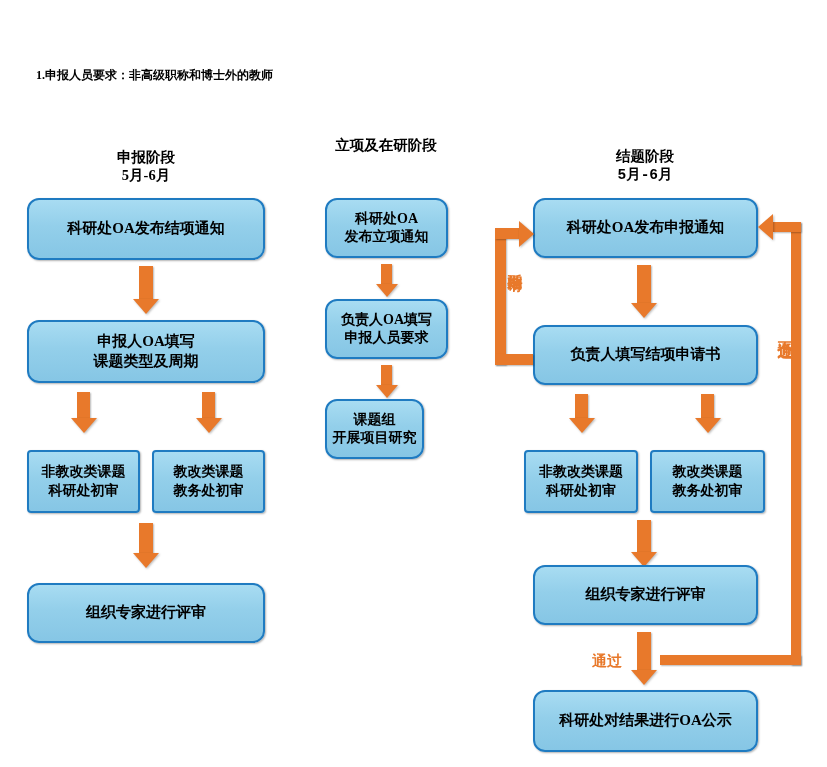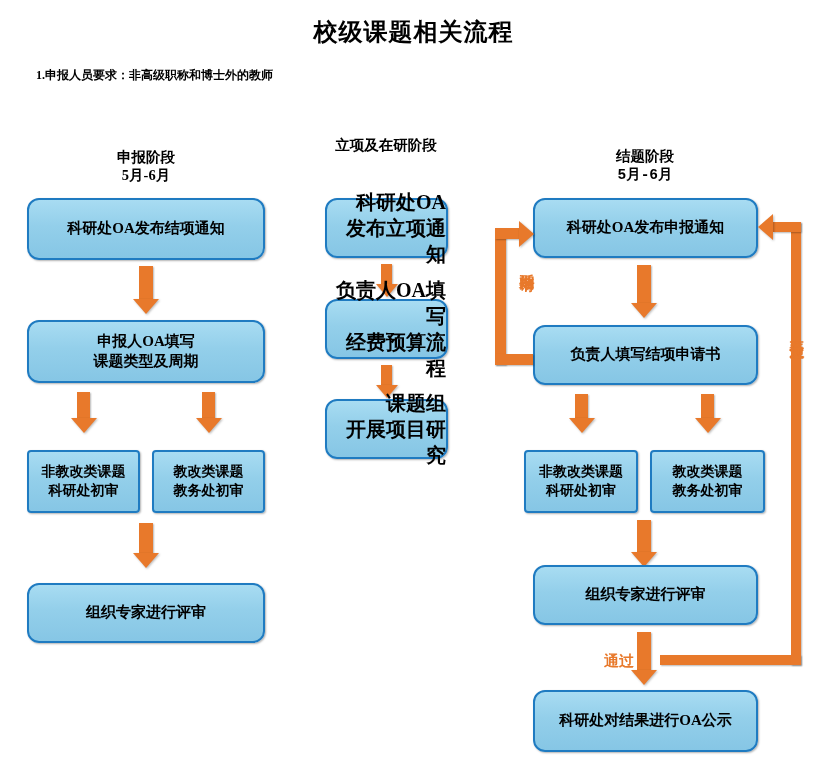--- a/index.html
+++ b/index.html
@@ -62,21 +62,21 @@
     align-items: center;
     justify-content: center;
     text-align: center;
     font-size: 15px;
     font-weight: bold;
     line-height: 1.3;
     color: #000000;
     white-space: pre-line;
   }
   .box.small { font-size: 14px; border-radius: 4px; }
-  .box.mid   { font-size: 20px; text-align: right; }
+  .box.mid   { font-size: 14px; }
   .conn {
     position: absolute;
     background: #E8792B;
   }
   .conn-shadow { box-shadow: 1px 1px 1.5px rgba(0,0,0,0.28); }
 
   .arrowhead-down {
     position: absolute;
     width: 0; height: 0;
     border-left: 13px solid transparent;
@@ -101,35 +101,33 @@
     filter: drop-shadow(1px 1px 1px rgba(0,0,0,0.28));
   }
 
   
   .edge-label {
     position: absolute;
     color: #E8792B;
     font-size: 15px;
     font-weight: bold;
     white-space: nowrap;
-    margin-left: 12px;
   }
   .edge-label.vertical {
     writing-mode: vertical-rl;
     text-orientation: upright;
     letter-spacing: 1px;
     white-space: normal;
   }
 </style>
 </head>
 <body>
 
 <div id="canvas">
 
-  <div class="title">校级课题相关流程</div>
 
   <div class="note note-1">1.申报人员要求：非高级职称和博士外的教师</div>
 
   <div class="col-head" style="left:86px; top:148px; width:120px;">
     <div>申报阶段</div>
     <div>5月-6月</div>
   </div>
   <div class="col-head" style="left:326px; top:136px; width:120px;">
     <div>立项及在研阶段</div>
     <div></div>
@@ -163,26 +161,26 @@
 
   <div class="box" style="left:27px; top:583px; width:238px; height:60px;">组织专家进行评审</div>
 
   <div class="box mid" style="left:325px; top:198px; width:123px; height:60px;">科研处OA
 发布立项通知</div>
 
   <div class="conn conn-shadow" style="left:381px; top:264px; width:11px; height:20px;"></div>
   <div class="arrowhead-down" style="left:375.5px; top:284px; border-left-width:11px; border-right-width:11px; border-top-width:13px;"></div>
 
   <div class="box mid" style="left:325px; top:299px; width:123px; height:60px;">负责人OA填写
-经费预算流程</div>
+申报人员要求</div>
 
   <div class="conn conn-shadow" style="left:381px; top:365px; width:11px; height:20px;"></div>
   <div class="arrowhead-down" style="left:375.5px; top:385px; border-left-width:11px; border-right-width:11px; border-top-width:13px;"></div>
 
-  <div class="box mid" style="left:325px; top:399px; width:123px; height:60px;">课题组
+  <div class="box mid" style="left:325px; top:399px; width:99px; height:60px;">课题组
 开展项目研究</div>
 
   <div class="box" style="left:533px; top:198px; width:225px; height:60px;">科研处OA发布申报通知</div>
 
   <div class="conn conn-shadow" style="left:637px; top:265px; width:14px; height:38px;"></div>
   <div class="arrowhead-down" style="left:631px; top:303px;"></div>
 
   <div class="box" style="left:533px; top:325px; width:225px; height:60px;">负责人填写结项申请书</div>
 
   <div class="conn conn-shadow" style="left:495px; top:228px; width:11px; height:137px;"></div>

